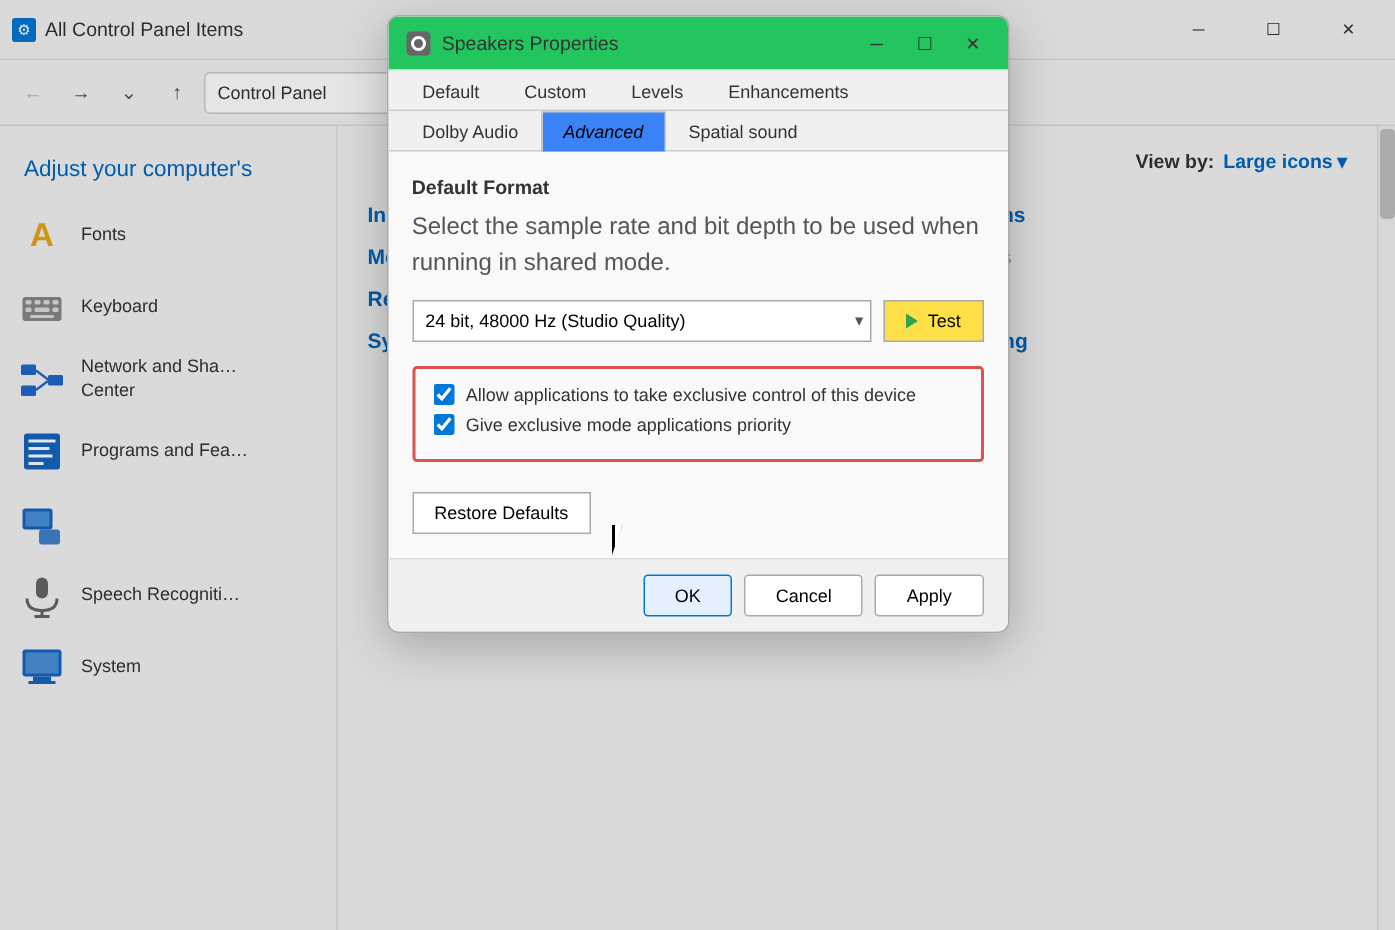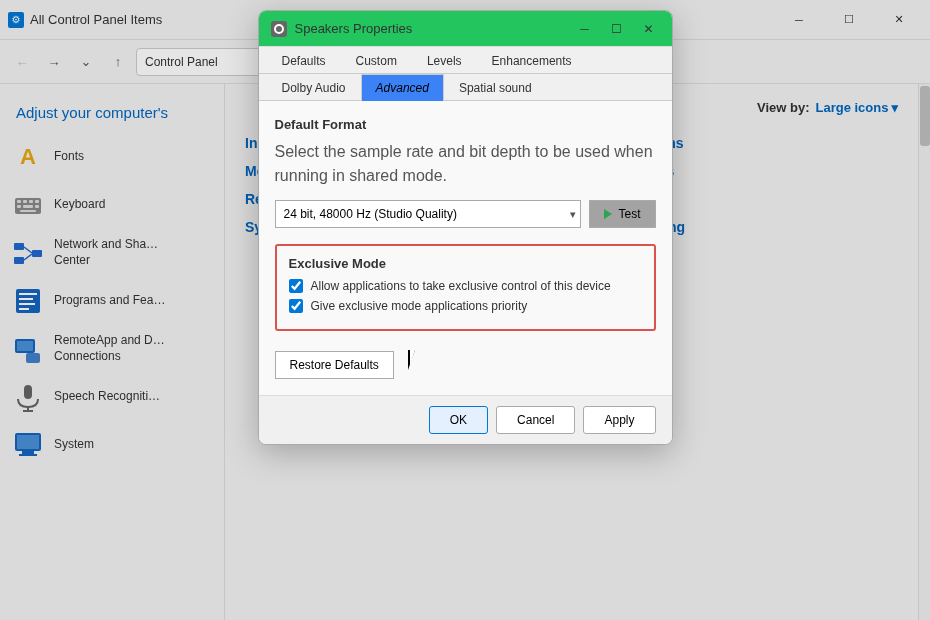--- a/index.html
+++ b/index.html
@@ -314,21 +314,21 @@
       position: absolute;
       right: 6px; top: 50%;
       transform: translateY(-50%);
       pointer-events: none;
       font-size: 11px;
       color: #555;
     }
     .test-btn {
       height: 28px;
       padding: 0 14px;
-      background: #a3a3a3;
+      background: #fde047;
       border: 1px solid #aaa;
       cursor: pointer;
       font-size: 12px;
       display: flex; align-items: center; gap: 6px;
       white-space: nowrap;
     }
     .play-triangle {
       width: 0; height: 0;
       border-top: 5px solid transparent;
       border-bottom: 5px solid transparent;
@@ -504,21 +504,20 @@
         <span class="sidebar-item-text">Programs and Fea…</span>
       </div>
       <div class="sidebar-item">
         <div class="sidebar-item-icon">
           <svg width="32" height="32" viewBox="0 0 32 32">
               <rect x="3" y="6" width="20" height="14" rx="2" fill="#1565c0"></rect>
               <rect x="5" y="8" width="16" height="10" fill="#4a90d9"></rect>
               <rect x="14" y="20" width="14" height="10" rx="2" fill="#1565c0" opacity="0.8"></rect>
             </svg>
         </div>
-        <span class="sidebar-item-text">RemoteApp and D…<br>Connections</span>
       </div>
       <div class="sidebar-item">
         <div class="sidebar-item-icon">
           <svg width="32" height="32" viewBox="0 0 32 32">
               <rect x="12" y="4" width="8" height="14" rx="4" fill="#666"></rect>
               <path d="M6 18 Q6 26 16 26 Q26 26 26 18" stroke="#666" stroke-width="2" fill="none"></path>
               <line x1="16" y1="26" x2="16" y2="30" stroke="#666" stroke-width="2"></line>
               <line x1="11" y1="30" x2="21" y2="30" stroke="#666" stroke-width="2"></line>
             </svg>
         </div>
@@ -572,21 +571,21 @@
       </div>
       <span class="modal-title">Speakers Properties</span>
       <div class="modal-controls">
         <button class="modal-btn">─</button>
         <button class="modal-btn">☐</button>
         <button class="modal-btn close-btn">✕</button>
       </div>
     </div>
 
     <div class="tabs-row1">
-      <div class="tab">Defaults</div>
+      <div class="tab">Default</div>
       <div class="tab">Custom</div>
       <div class="tab">Levels</div>
       <div class="tab">Enhancements</div>
     </div>
 
     <div class="tabs-row2">
       <div class="tab">Dolby Audio</div>
       <div class="tab active">Advanced</div>
       <div class="tab">Spatial sound</div>
     </div>
@@ -605,21 +604,20 @@
           </div>
           <button class="test-btn">
             <div class="play-triangle"></div>
             <span>Test</span>
           </button>
         </div>
       </div>
 
       
       <div class="exclusive-section">
-        <div class="exclusive-label">Exclusive Mode</div>
         <div class="checkbox-row">
           <input type="checkbox" checked="" style="">
           <span class="checkbox-label">Allow applications to take exclusive control of this device</span>
         </div>
         <div class="checkbox-row">
           <input type="checkbox" checked="" style="">
           <span class="checkbox-label">Give exclusive mode applications priority</span>
         </div>
       </div>
 

